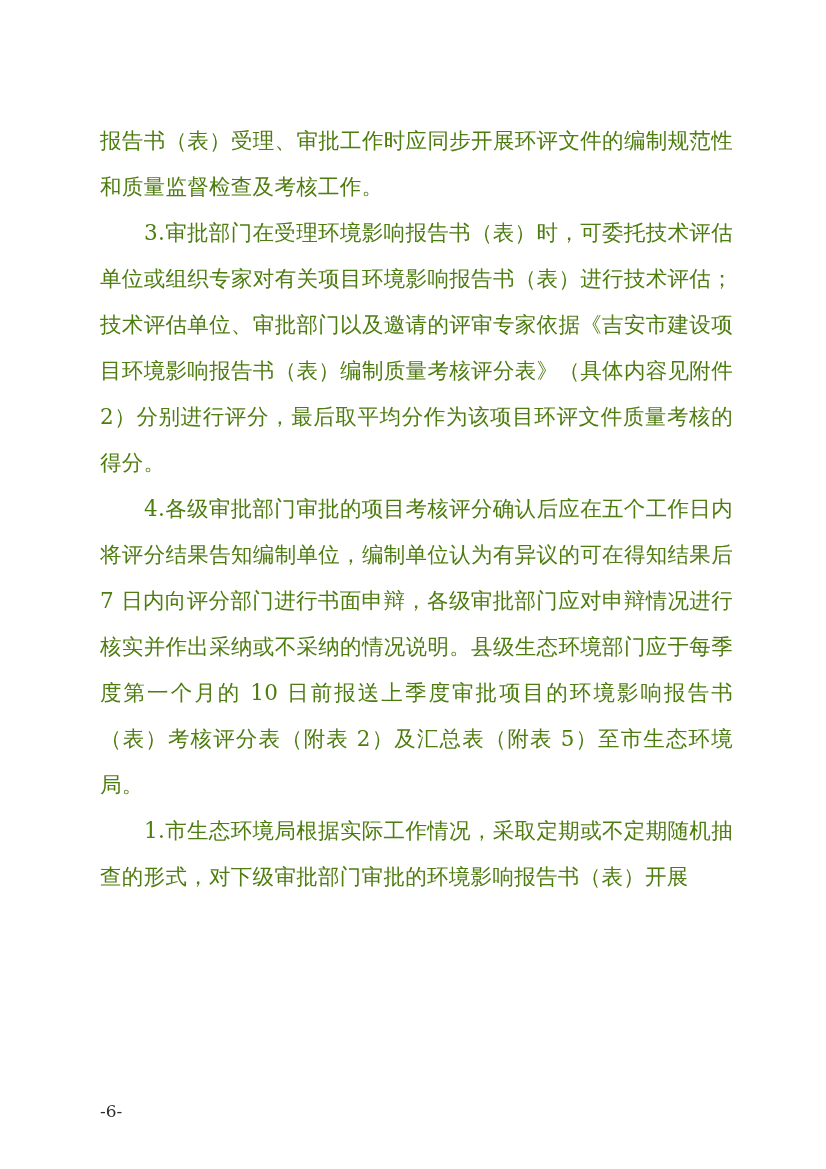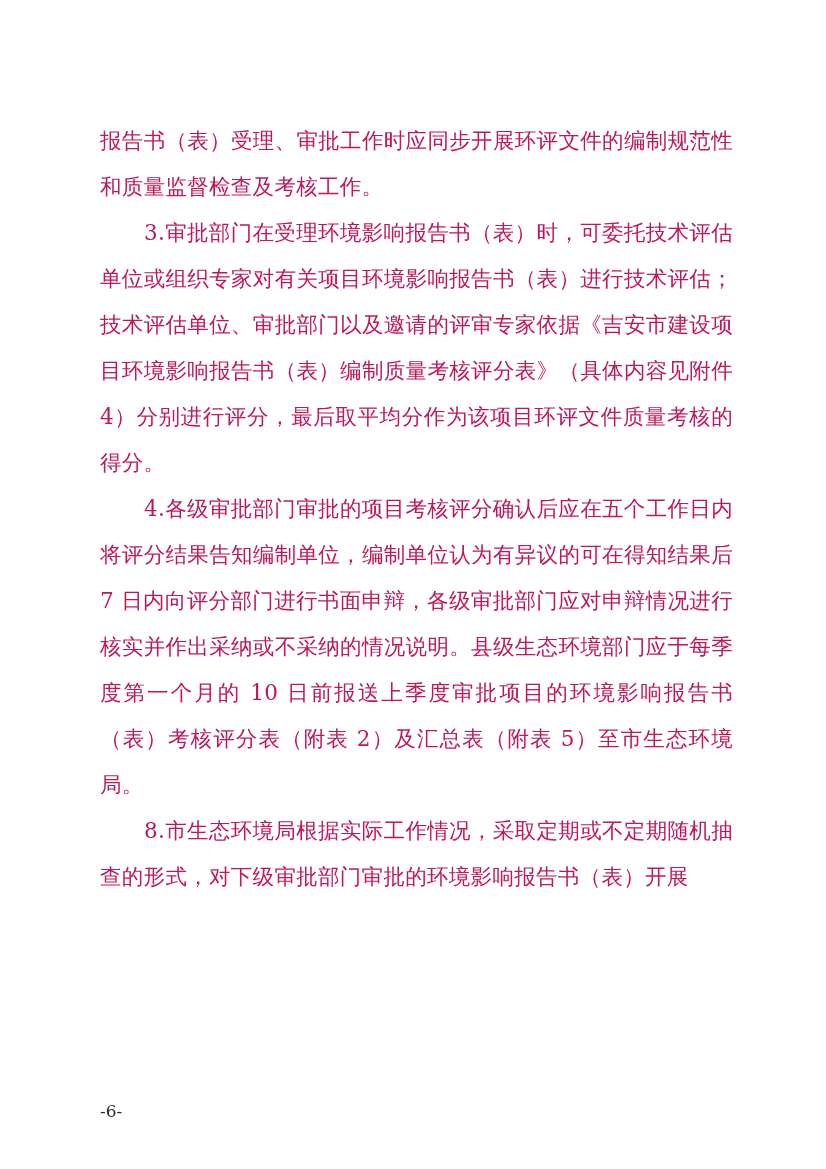--- a/index.html
+++ b/index.html
@@ -21,21 +21,21 @@
   .content {
     position: absolute;
     left: 100px;
     top: 118px;
     width: 633px;
   }
   .para {
     font-family: "DejaVu Serif", "Liberation Serif", serif;
     font-size: 21.5px;
     line-height: 46px;
-    color: #be185d;
+    color: #4d7c0f;
     text-align: justify;
     text-justify: inter-ideograph;
     margin: 0 0 0 0;
     letter-spacing: 0.3px;
   }
   .para.indent {
     text-indent: 44px;
   }
   .footer {
     position: absolute;
@@ -47,18 +47,18 @@
     color: #2b2b2b;
     text-align: left;
   }
 </style>
 </head>
 <body>
 
 <div class="page">
   <div class="content">
     <p class="para">报告书（表）受理、审批工作时应同步开展环评文件的编制规范性和质量监督检查及考核工作。</p>
-    <p class="para indent">3.审批部门在受理环境影响报告书（表）时，可委托技术评估单位或组织专家对有关项目环境影响报告书（表）进行技术评估；技术评估单位、审批部门以及邀请的评审专家依据《吉安市建设项目环境影响报告书（表）编制质量考核评分表》（具体内容见附件 4）分别进行评分，最后取平均分作为该项目环评文件质量考核的得分。</p>
+    <p class="para indent">3.审批部门在受理环境影响报告书（表）时，可委托技术评估单位或组织专家对有关项目环境影响报告书（表）进行技术评估；技术评估单位、审批部门以及邀请的评审专家依据《吉安市建设项目环境影响报告书（表）编制质量考核评分表》（具体内容见附件 2）分别进行评分，最后取平均分作为该项目环评文件质量考核的得分。</p>
     <p class="para indent">4.各级审批部门审批的项目考核评分确认后应在五个工作日内将评分结果告知编制单位，编制单位认为有异议的可在得知结果后 7 日内向评分部门进行书面申辩，各级审批部门应对申辩情况进行核实并作出采纳或不采纳的情况说明。县级生态环境部门应于每季度第一个月的 10 日前报送上季度审批项目的环境影响报告书（表）考核评分表（附表 2）及汇总表（附表 5）至市生态环境局。</p>
-    <p class="para indent">8.市生态环境局根据实际工作情况，采取定期或不定期随机抽查的形式，对下级审批部门审批的环境影响报告书（表）开展</p>
+    <p class="para indent">1.市生态环境局根据实际工作情况，采取定期或不定期随机抽查的形式，对下级审批部门审批的环境影响报告书（表）开展</p>
   </div>
   <div class="footer">-6-</div>
 </div>
 
 </body></html>

